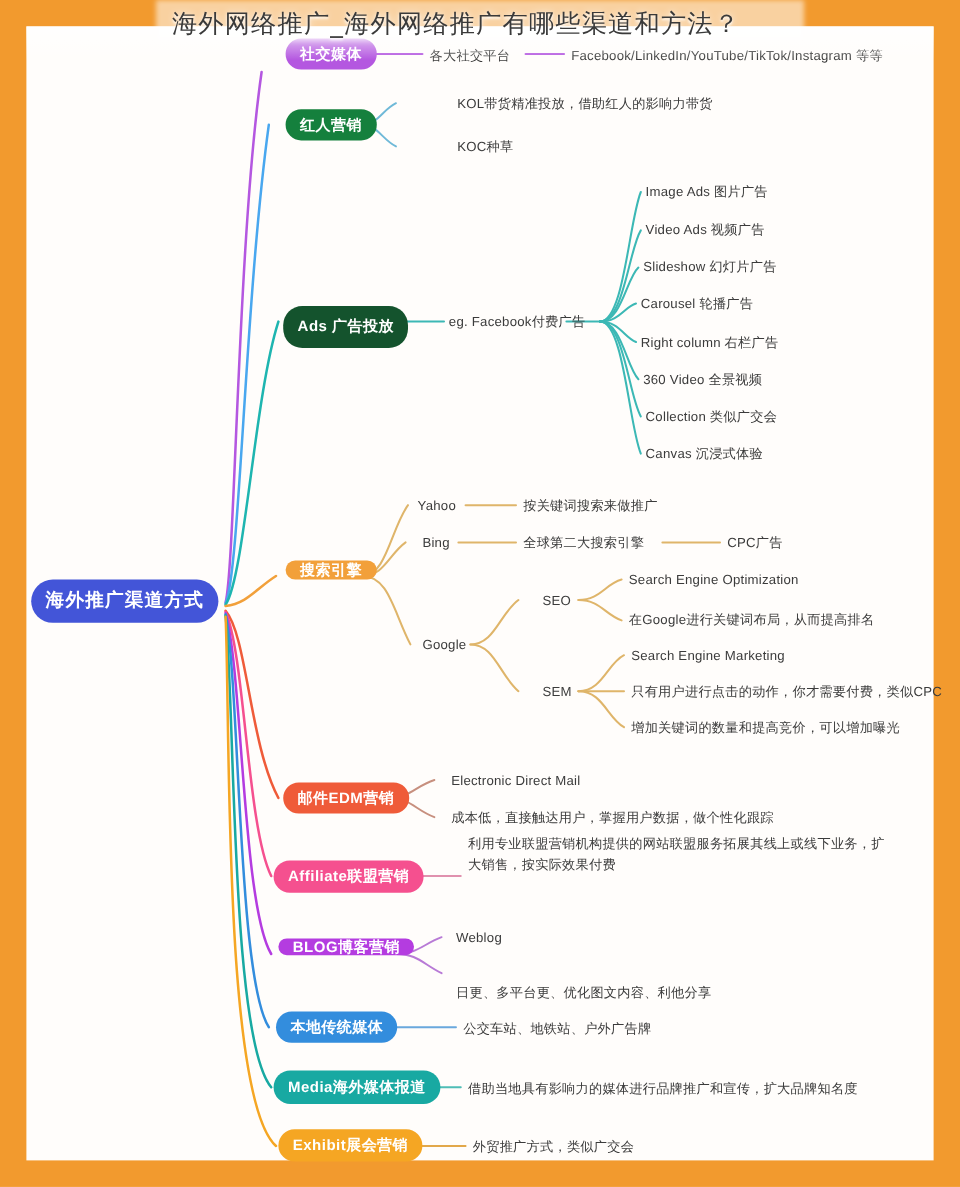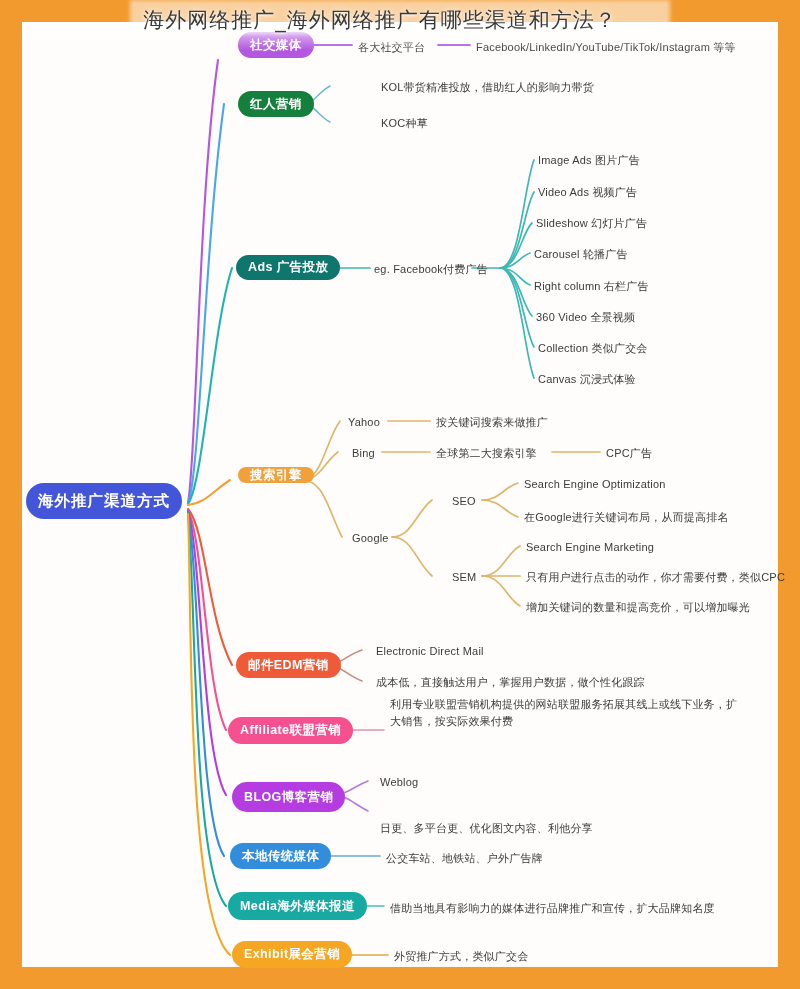--- a/index.html
+++ b/index.html
@@ -178,21 +178,21 @@
   <div class="node root" style="left:26px;top:483px;height:36px;background:#4355d8;">海外推广渠道方式</div>
 
   <div class="node" style="left:238px;top:32px;height:26px;background:#b457e0;">社交媒体</div>
   <div class="leaf" style="left:358px;top:39px;">各大社交平台</div>
   <div class="leaf" style="left:476px;top:39px;">Facebook/LinkedIn/YouTube/TikTok/Instagram 等等</div>
 
   <div class="node" style="left:238px;top:91px;height:26px;background:#15803d;">红人营销</div>
   <div class="leaf" style="left:381px;top:79px;">KOL带货精准投放，借助红人的影响力带货</div>
   <div class="leaf" style="left:381px;top:115px;">KOC种草</div>
 
-  <div class="node" style="left:236px;top:255px;height:25px;background:#0f766e;">Ads 广告投放</div>
+  <div class="node" style="left:236px;top:255px;height:35px;background:#14532d;">Ads 广告投放</div>
   <div class="leaf" style="left:374px;top:261px;">eg. Facebook付费广告</div>
 
   <div class="leaf" style="left:538px;top:152px;">Image Ads 图片广告</div>
   <div class="leaf" style="left:538px;top:184px;">Video Ads 视频广告</div>
   <div class="leaf" style="left:536px;top:215px;">Slideshow 幻灯片广告</div>
   <div class="leaf" style="left:534px;top:246px;">Carousel 轮播广告</div>
   <div class="leaf" style="left:534px;top:278px;">Right column 右栏广告</div>
   <div class="leaf" style="left:536px;top:309px;">360 Video 全景视频</div>
   <div class="leaf" style="left:538px;top:340px;">Collection 类似广交会</div>
   <div class="leaf" style="left:538px;top:371px;">Canvas 沉浸式体验</div>
@@ -217,21 +217,21 @@
   <div class="leaf" style="left:526px;top:569px;">只有用户进行点击的动作，你才需要付费，类似CPC</div>
   <div class="leaf" style="left:526px;top:599px;">增加关键词的数量和提高竞价，可以增加曝光</div>
 
   <div class="node" style="left:236px;top:652px;height:26px;background:#ef5b39;">邮件EDM营销</div>
   <div class="leaf" style="left:376px;top:643px;">Electronic Direct Mail</div>
   <div class="leaf" style="left:376px;top:674px;">成本低，直接触达用户，掌握用户数据，做个性化跟踪</div>
 
   <div class="node" style="left:228px;top:717px;height:27px;background:#f5508f;">Affiliate联盟营销</div>
   <div class="leaf wrap" style="left:390px;top:696px;width:354px;">利用专业联盟营销机构提供的网站联盟服务拓展其线上或线下业务，扩大销售，按实际效果付费</div>
 
-  <div class="node" style="left:232px;top:782px;height:30px;background:#b43ce0;">BLOG博客营销</div>
+  <div class="node" style="left:232px;top:782px;height:14px;background:#b43ce0;">BLOG博客营销</div>
   <div class="leaf" style="left:380px;top:774px;">Weblog</div>
   <div class="leaf" style="left:380px;top:820px;">日更、多平台更、优化图文内容、利他分享</div>
 
   <div class="node" style="left:230px;top:843px;height:26px;background:#338ddd;">本地传统媒体</div>
   <div class="leaf" style="left:386px;top:850px;">公交车站、地铁站、户外广告牌</div>
 
   <div class="node" style="left:228px;top:892px;height:28px;background:#18a9a2;">Media海外媒体报道</div>
   <div class="leaf" style="left:390px;top:900px;">借助当地具有影响力的媒体进行品牌推广和宣传，扩大品牌知名度</div>
 
   <div class="node" style="left:232px;top:941px;height:27px;background:#f5a623;">Exhibit展会营销</div>

